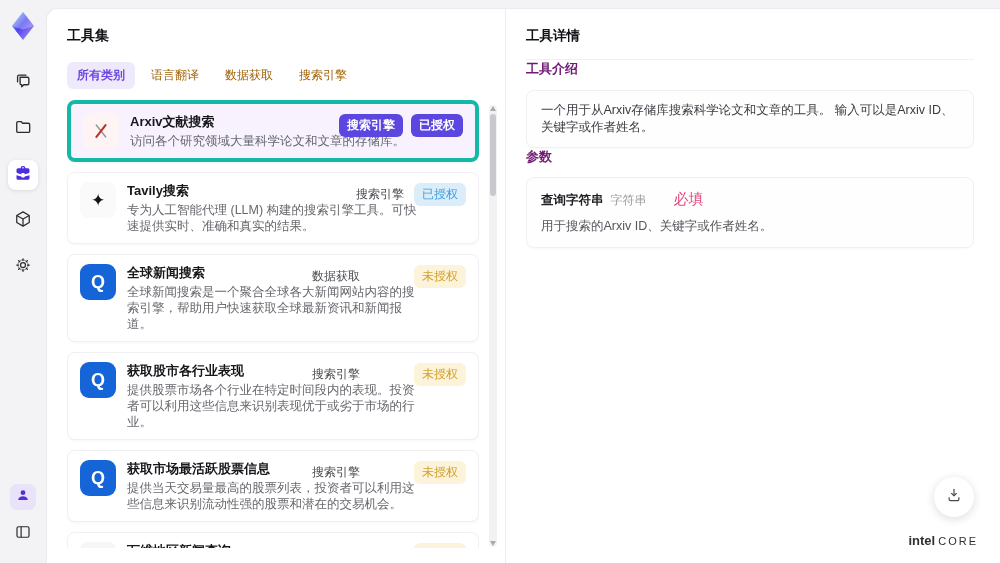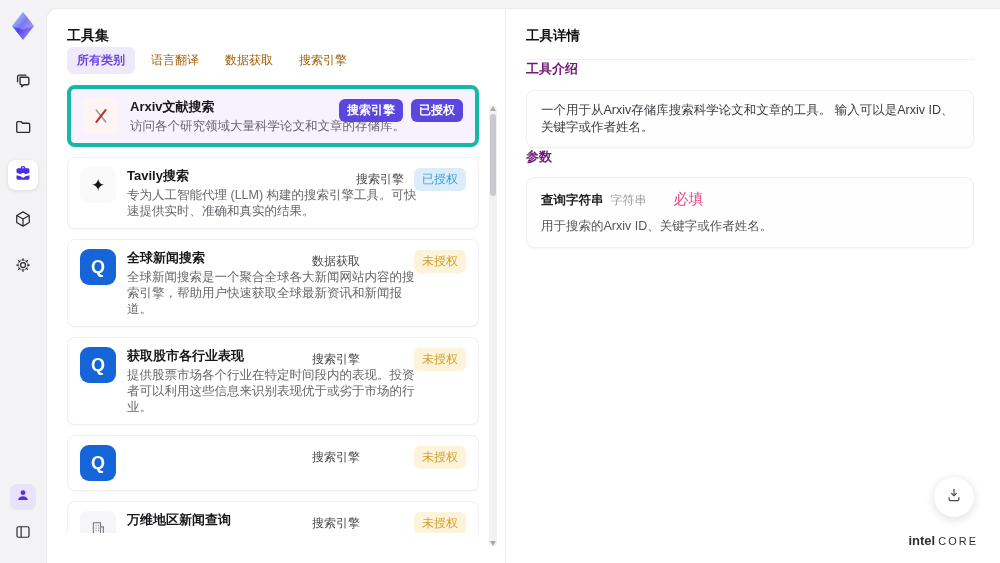--- a/index.html
+++ b/index.html
@@ -16,21 +16,21 @@
   .rail-spacer { flex:1; }
   .rail-bottom { display:flex; flex-direction:column; gap:9px; align-items:center; }
   .user-chip { width:26px; height:26px; border-radius:7px; background:#e9e3fa; display:flex; align-items:center; justify-content:center; cursor:pointer; }
 
   
   .content { position:absolute; left:46px; top:8px; right:0; bottom:0; background:#fff; border:1px solid #ebebee; border-right:none; border-bottom:none; border-top-left-radius:12px; display:flex; overflow:hidden; }
 
   
   .list-panel { width:458px; flex:0 0 458px; padding:16px 4px 0 20px; position:relative; }
   .list-title { font-size:14px; font-weight:bold; color:#121216; margin-top:2px; }
-  .tabs { display:flex; gap:6px; margin-top:2px;align-items:flex-end; }
+  .tabs { display:flex; gap:6px; margin-top:17px;align-items:flex-end; }
   .tab { font-size:12px; color:#a16207; padding:5px 10px; border-radius:6px; cursor:pointer; white-space:nowrap; }
   .tab.active { background:#efe9fc; color:#6b46e0; font-weight:bold; }
   .cards { margin-top:11px; display:flex; flex-direction:column; gap:10px; width:412px; height:calc(100% - 90px); overflow:hidden; }
   .card { position:relative; border:1px solid #f0f0f2; border-radius:8px; background:#fff; box-shadow:0 1px 3px rgba(0,0,0,.04); padding:9px 12px; display:flex; gap:11px; cursor:pointer; flex-shrink:0; }
   .card.selected { background:#f7f2fe; border:4px solid #14b8a6; }
   .tool-icon { width:36px; height:36px; border-radius:8px; flex:0 0 36px; display:flex; align-items:center; justify-content:center; }
   .tool-icon.arxiv { background:#fdf4f3; }
   .tool-icon.star { background:#fafafb; font-size:17px; color:#131316; }
   .tool-icon.qnews { background:#1565d8; color:#fff; font-weight:bold; font-size:18px; border-radius:9px; }
   .tool-icon.building { background:#f6f6f8; }
@@ -194,20 +194,24 @@
               <div class="tool-name">获取股市各行业表现</div>
               <div class="tool-desc">提供股票市场各个行业在特定时间段内的表现。投资者可以利用这些信息来识别表现优于或劣于市场的行业。</div>
             </div>
             <div class="card-tags">
               <span class="category-tag">搜索引擎</span>
               <span class="badge unauthorized">未授权</span>
             </div>
           </div>
           <div class="card">
             <div class="tool-icon qnews">Q</div>
+            <div class="card-body">
+              <div class="tool-name">获取市场最活跃股票信息</div>
+              <div class="tool-desc">提供当天交易量最高的股票列表，投资者可以利用这些信息来识别流动性强的股票和潜在的交易机会。</div>
+            </div>
             <div class="card-tags">
               <span class="category-tag">搜索引擎</span>
               <span class="badge unauthorized">未授权</span>
             </div>
           </div>
           <div class="card">
             <div class="tool-icon building">
               <svg width="20" height="20" viewBox="0 0 24 24" fill="none" stroke="#80808a" stroke-width="1.4">
                 <rect x="6.5" y="4.5" width="8.5" height="15"></rect>
                 <path d="M15 9.5 h3.5 V19.5"></path>

